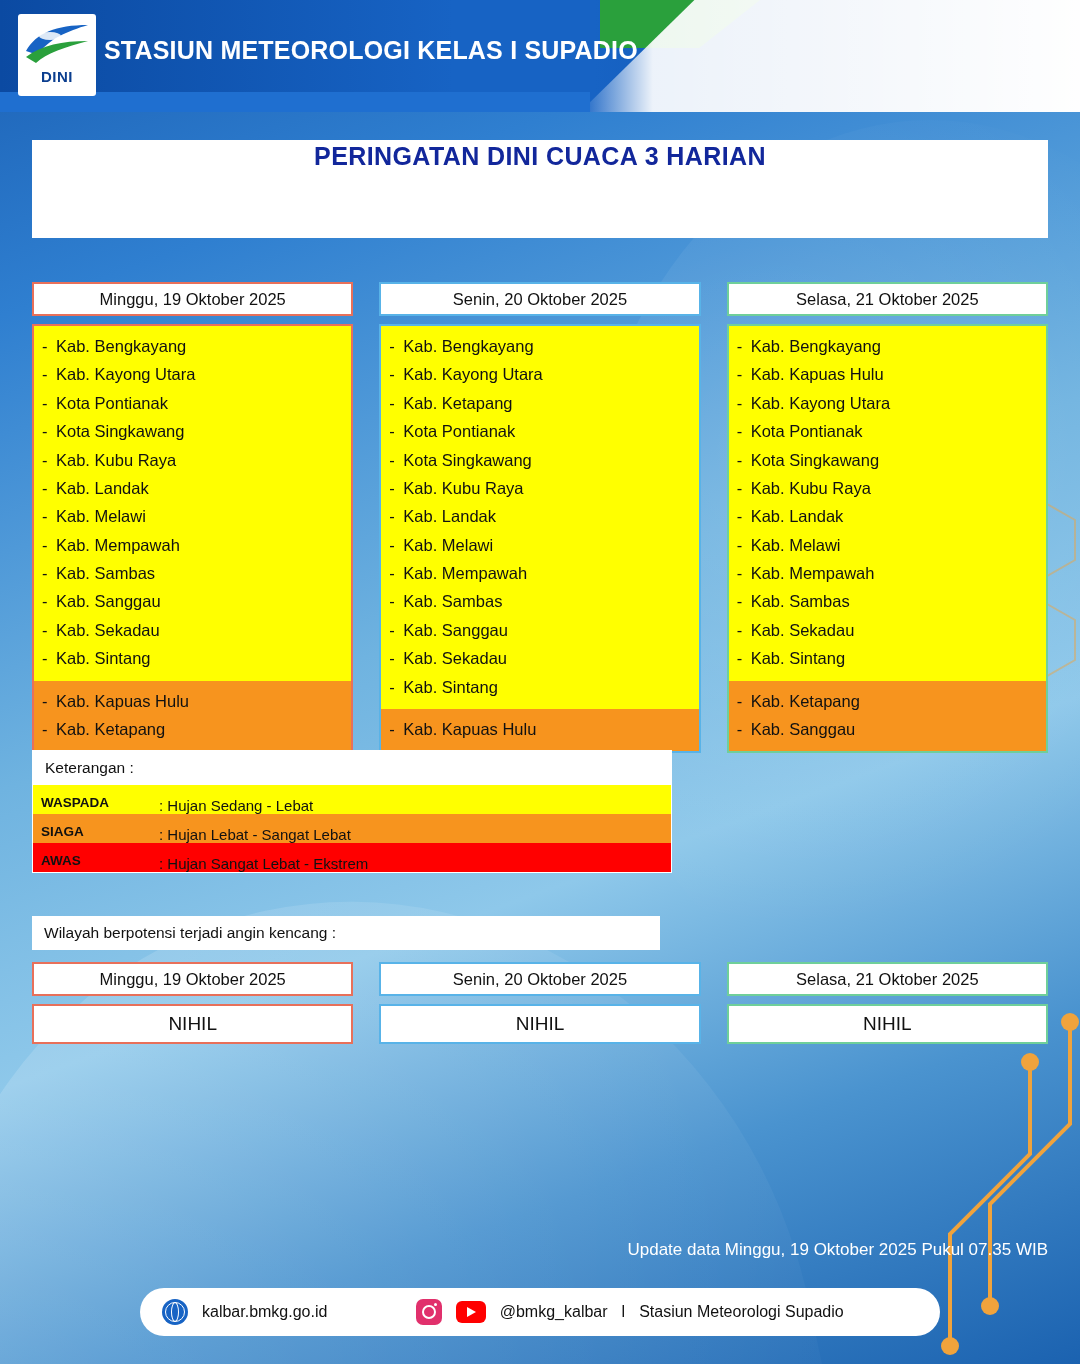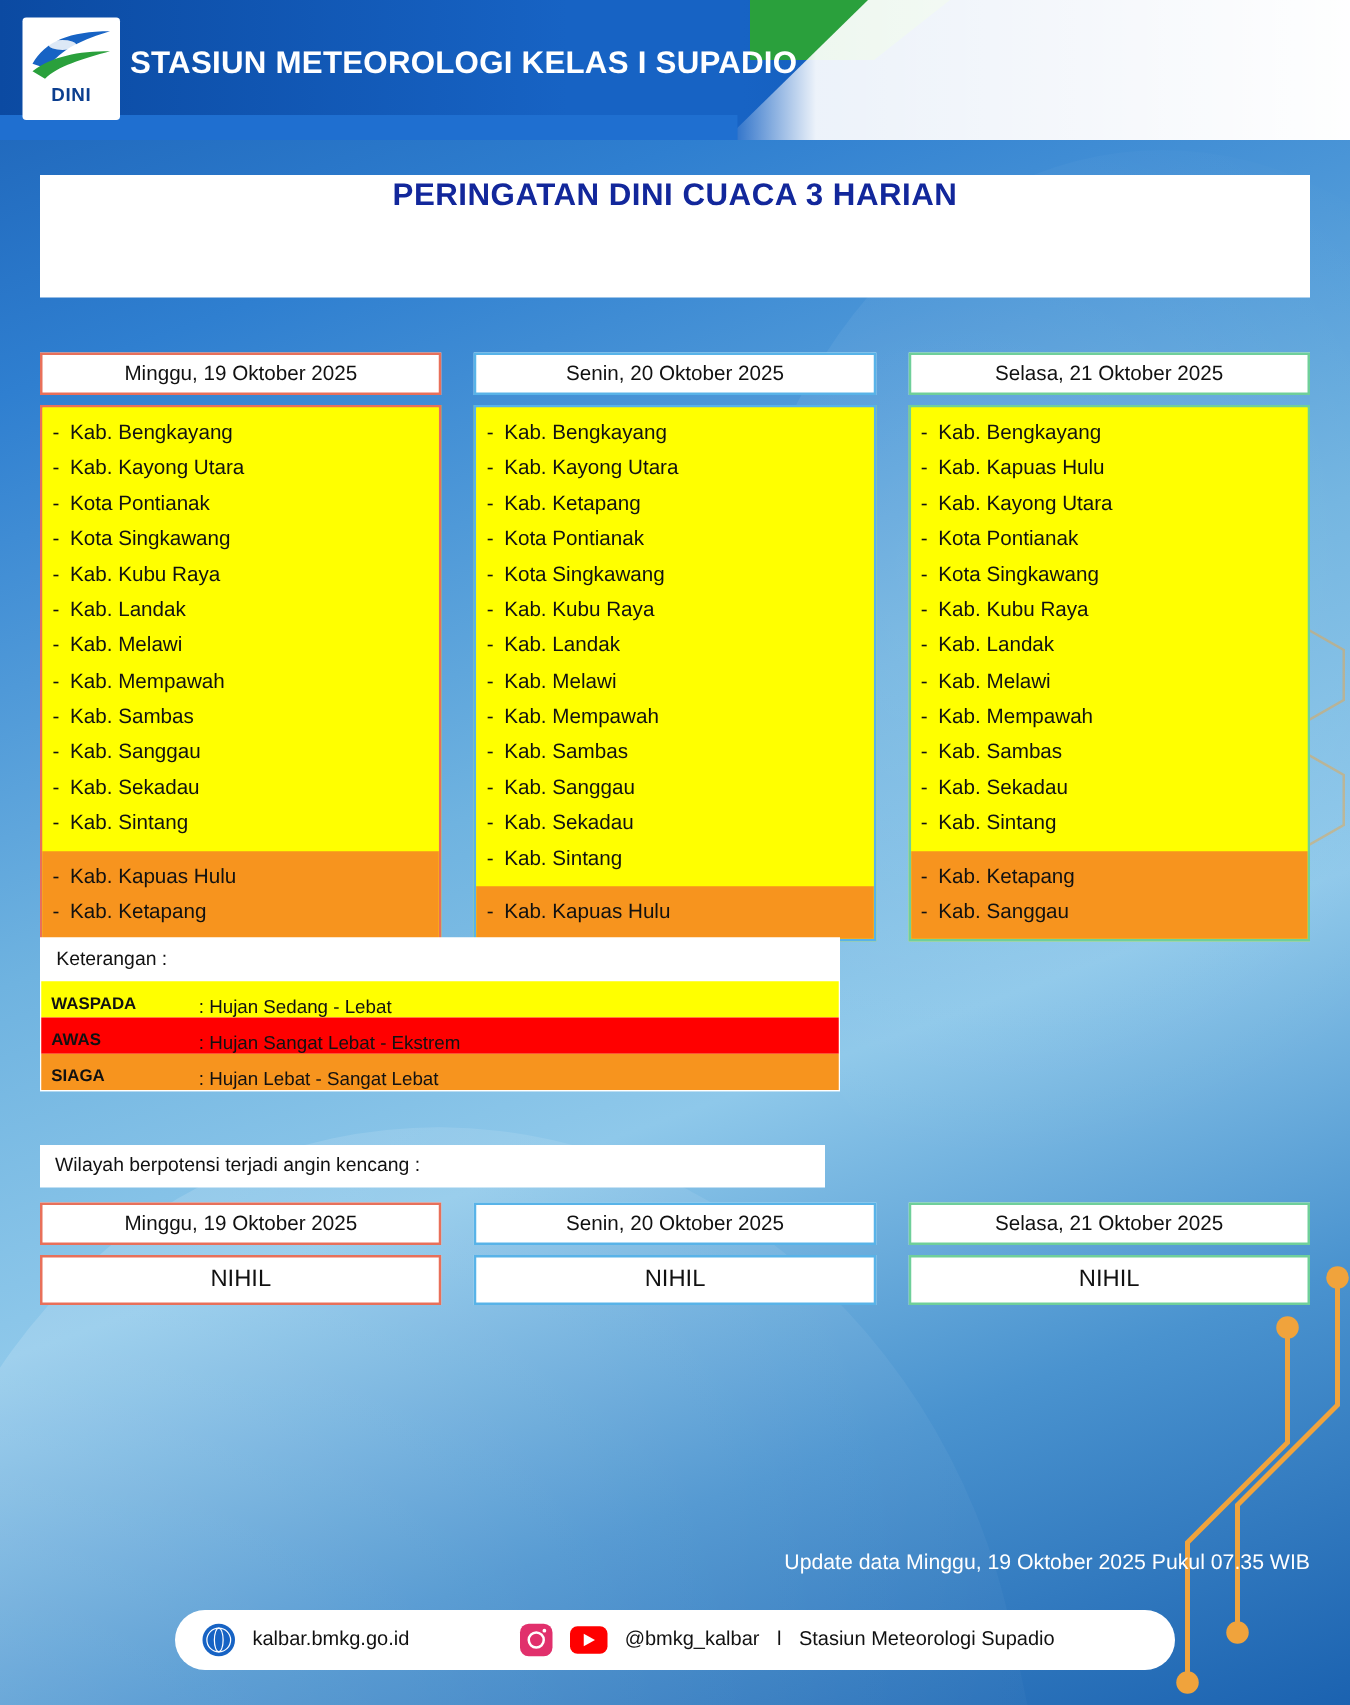--- a/index.html
+++ b/index.html
@@ -314,27 +314,27 @@
   </div>
 
 </div>
 
 <div class="ket">
   <div class="ket-title">Keterangan :</div>
   <div class="ket-row waspada">
     <div class="lbl">WASPADA</div>
     <div class="val">: Hujan Sedang - Lebat</div>
   </div>
+  <div class="ket-row siaga">
+    <div class="lbl">SIAGA</div>
+    <div class="val">: Hujan Lebat - Sangat Lebat</div>
+  </div>
   <div class="ket-row awas">
     <div class="lbl">AWAS</div>
     <div class="val">: Hujan Sangat Lebat - Ekstrem</div>
-  </div>
-  <div class="ket-row siaga">
-    <div class="lbl">SIAGA</div>
-    <div class="val">: Hujan Lebat - Sangat Lebat</div>
   </div>
 </div>
 
 <div class="angin-bar">Wilayah berpotensi terjadi angin kencang :</div>
 
 <div class="nihil-cols">
   <div class="nihil-col">
     <div class="nihil-head">Minggu, 19 Oktober 2025</div>
     <div class="nihil-body">NIHIL</div>
   </div>

